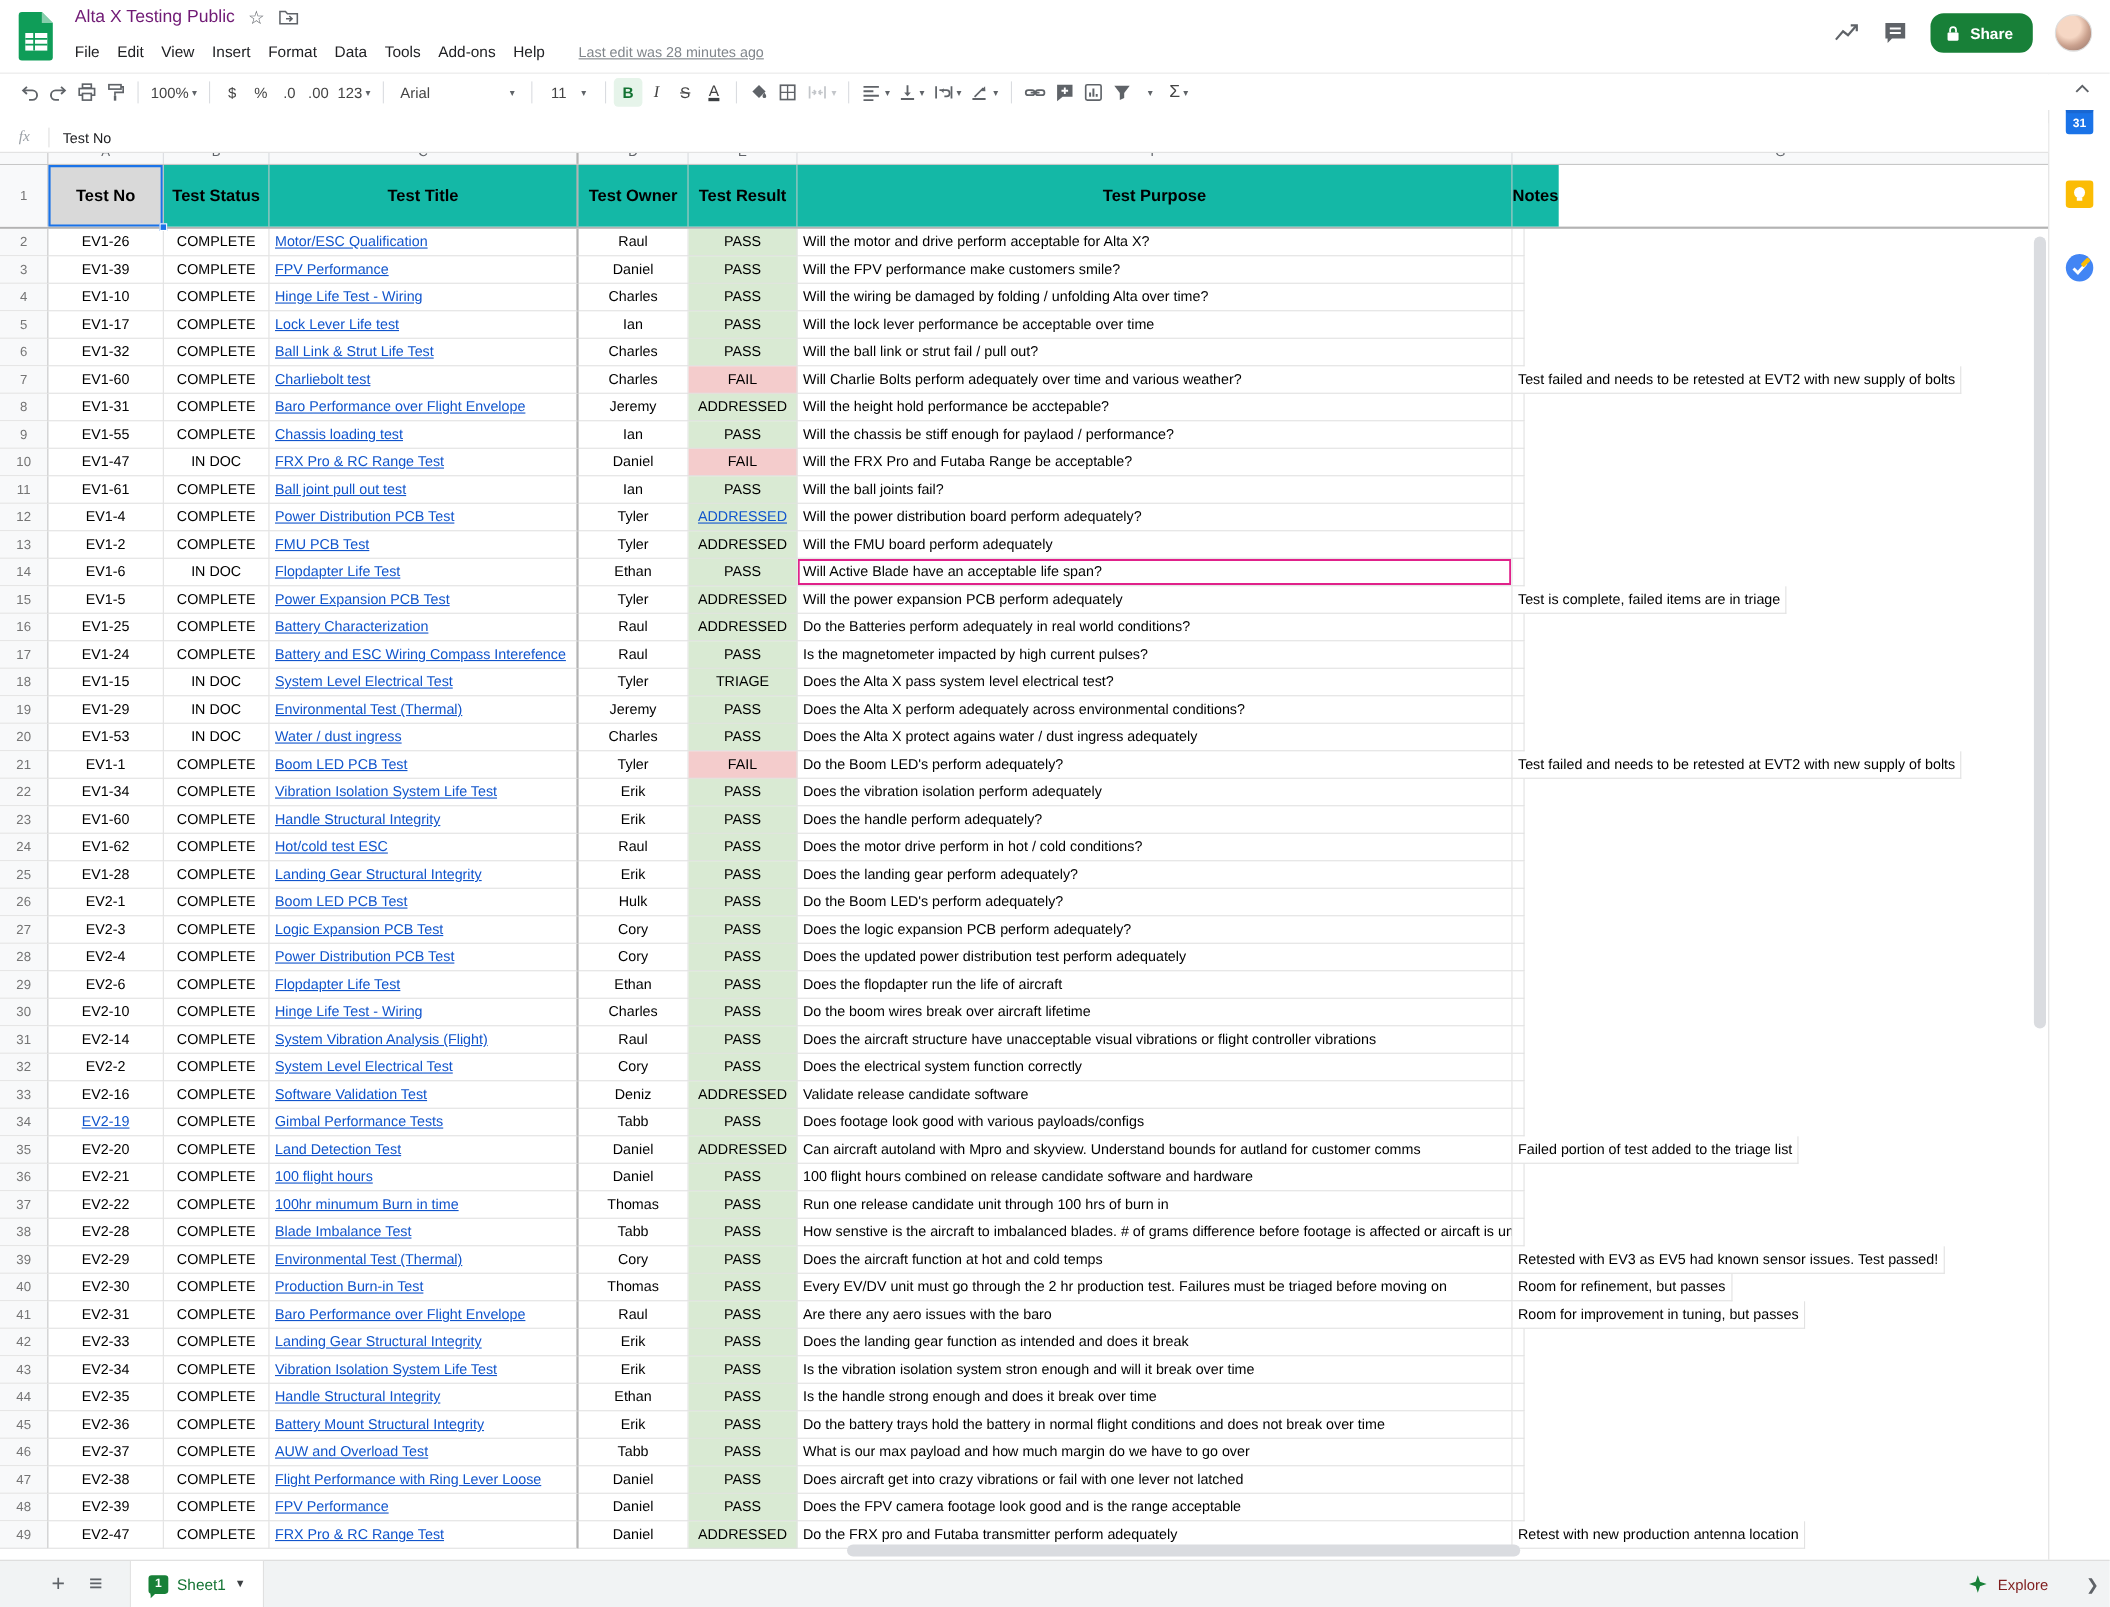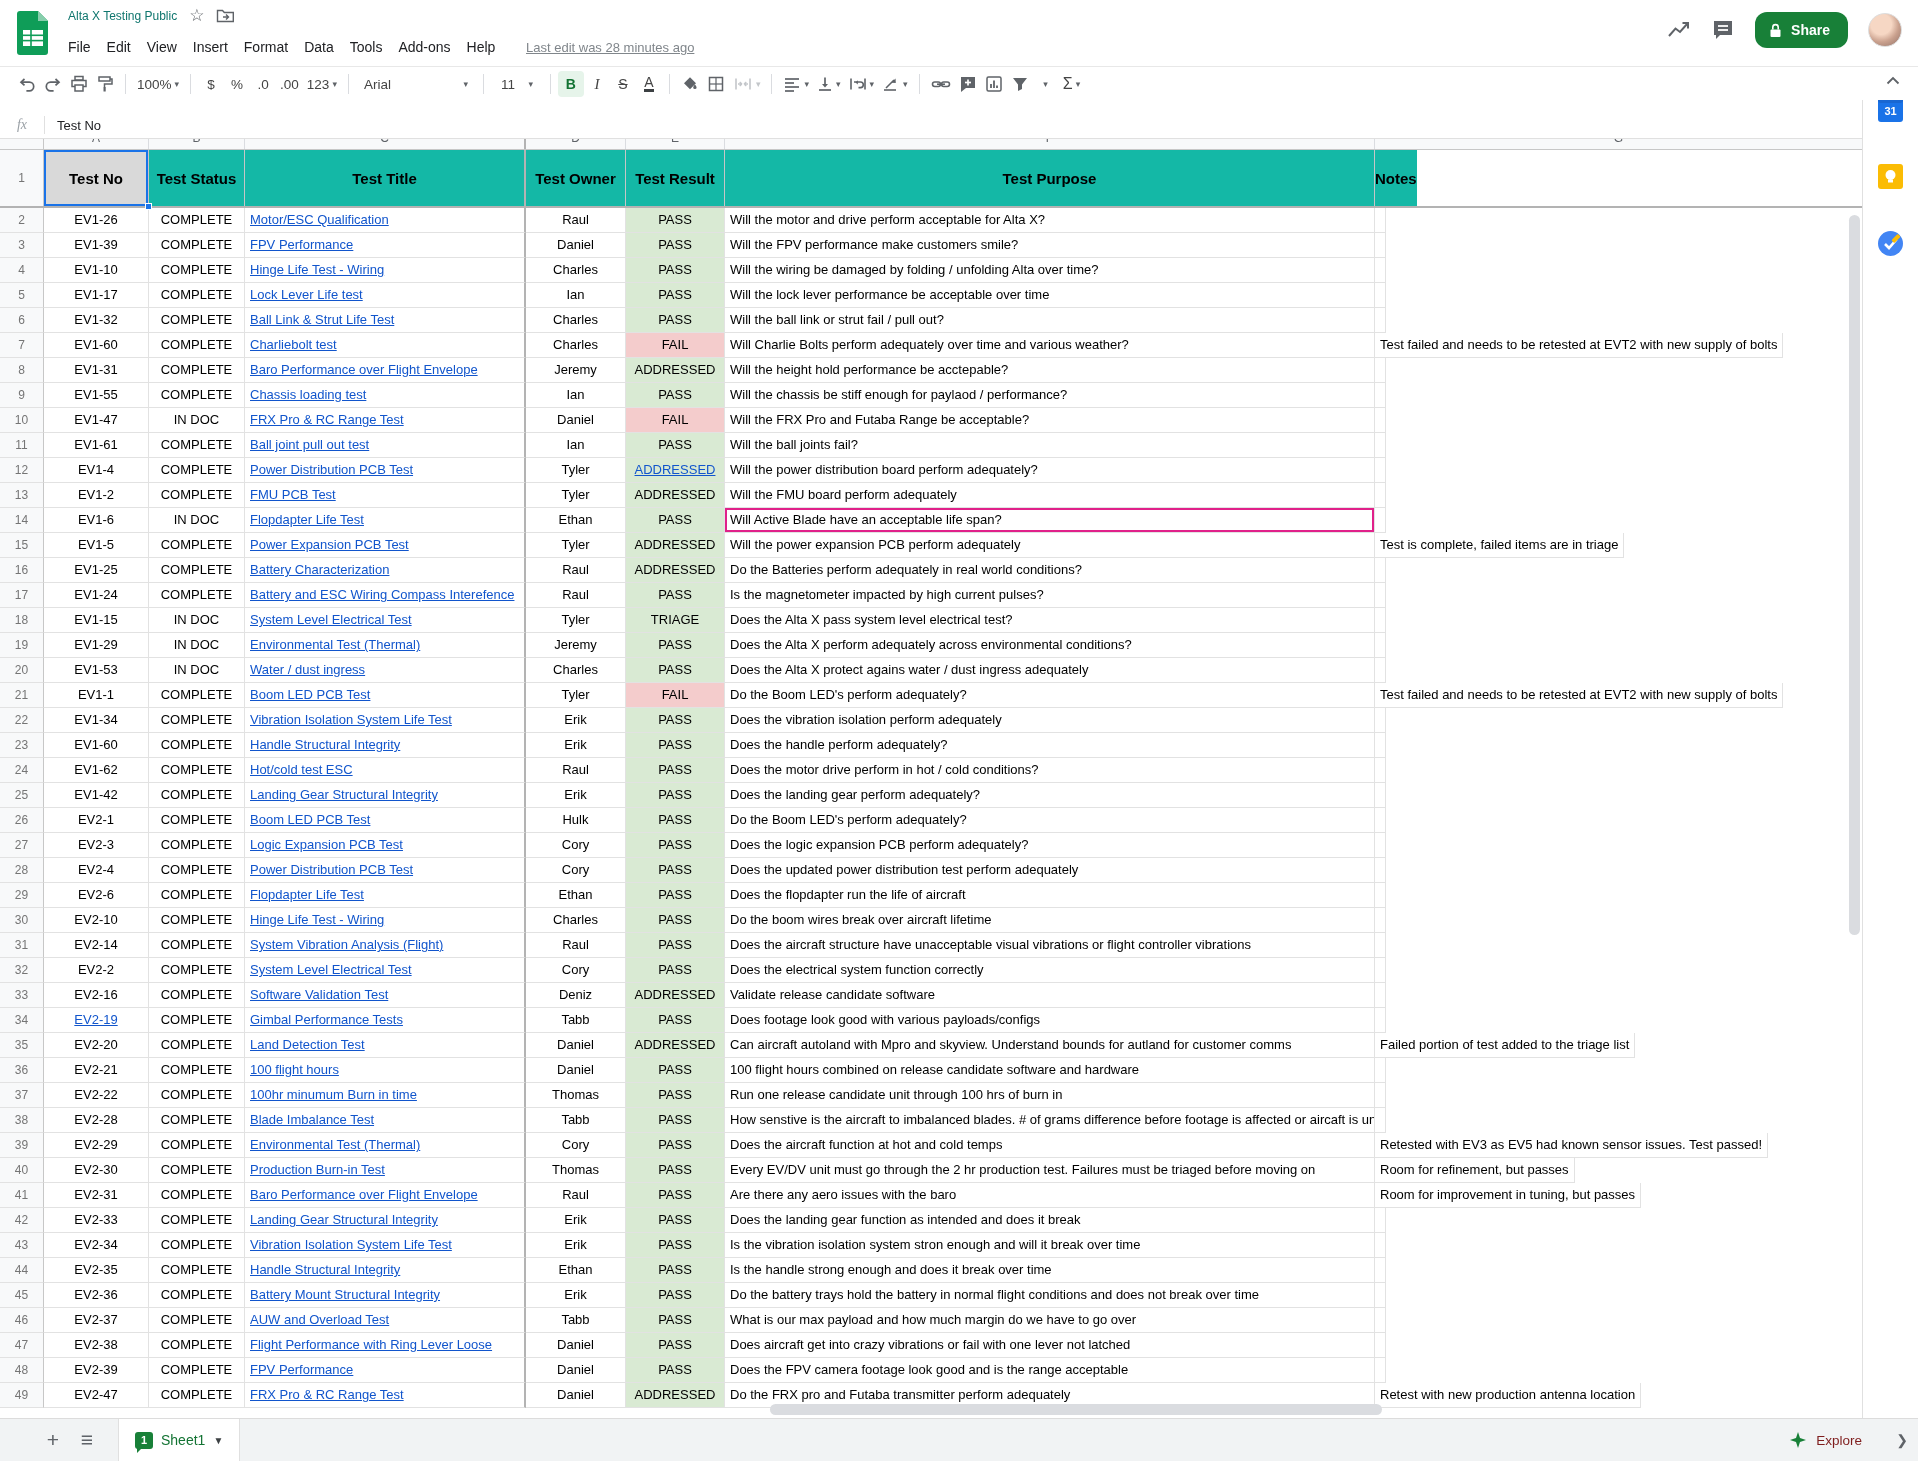--- a/index.html
+++ b/index.html
@@ -2,21 +2,21 @@
 <html><head>
 <meta charset="utf-8">
 <style>
   * { box-sizing: border-box; margin: 0; padding: 0; }
   html,body { width:1918px; height:1461px; overflow:hidden; font-family:"Liberation Sans", sans-serif; background:#fff; position:relative; }
 
   
   .topbar { position:absolute; top:0; left:0; right:0; height:67px; background:#fff; border-bottom:1px solid #e8e8e8; z-index:30; }
   .logo { position:absolute; left:13px; top:10px; width:40px; height:46px; cursor:pointer; }
   .title-row { position:absolute; left:68px; top:7px; display:flex; align-items:center; gap:12px; }
-  .doc-title { font-size:12px; color:#0f766e; }
+  .doc-title { font-size:16px; color:#701a75; }
   .tiny-icon { color:#5f6368; font-size:17px; line-height:1; cursor:pointer; }
   .menu-row { position:absolute; left:60px; top:36px; display:flex; align-items:center; }
   .menu-item { font-size:14px; color:#202124; padding:3px 8px; border-radius:4px; cursor:pointer; }
   .last-edit { font-size:13px; color:#80868b; text-decoration:underline; margin-left:14px; cursor:pointer; }
   .top-right { position:absolute; right:16px; top:12px; display:flex; align-items:center; gap:20px; }
   .share-btn { background:#188038; color:#fff; border:none; border-radius:12px; height:36px; padding:0 18px 0 14px; font-size:14px; font-weight:bold; display:flex; align-items:center; gap:9px; cursor:pointer; }
   .avatar { width:34px; height:34px; border-radius:50%; background: radial-gradient(circle at 38% 32%, #f6d7c4 0 35%, #caa18e 60%, #8e6f66 100%); border:1px solid #ddd; cursor:pointer; }
 
   
   .toolbar { position:absolute; top:68px; left:0; right:0; height:32px; display:flex; align-items:center; padding-left:14px; background:#fff; z-index:29; }
@@ -584,21 +584,21 @@
         <div class="g-cell w-no c-center">EV1-62</div>
         <div class="g-cell w-status c-center">COMPLETE</div>
         <div class="g-cell w-title frozen-edge"><span class="link">Hot/cold test ESC</span></div>
         <div class="g-cell w-owner c-center">Raul</div>
         <div class="g-cell w-result c-center res-ok">PASS</div>
         <div class="g-cell w-purpose">Does the motor drive perform in hot / cold conditions?</div>
         <div class="g-cell w-notes"></div>
       </div>
       <div class="g-row">
         <div class="row-num">25</div>
-        <div class="g-cell w-no c-center">EV1-42</div>
+        <div class="g-cell w-no c-center">EV1-28</div>
         <div class="g-cell w-status c-center">COMPLETE</div>
         <div class="g-cell w-title frozen-edge"><span class="link">Landing Gear Structural Integrity</span></div>
         <div class="g-cell w-owner c-center">Erik</div>
         <div class="g-cell w-result c-center res-ok">PASS</div>
         <div class="g-cell w-purpose">Does the landing gear perform adequately?</div>
         <div class="g-cell w-notes"></div>
       </div>
       <div class="g-row">
         <div class="row-num">26</div>
         <div class="g-cell w-no c-center">EV2-1</div>

